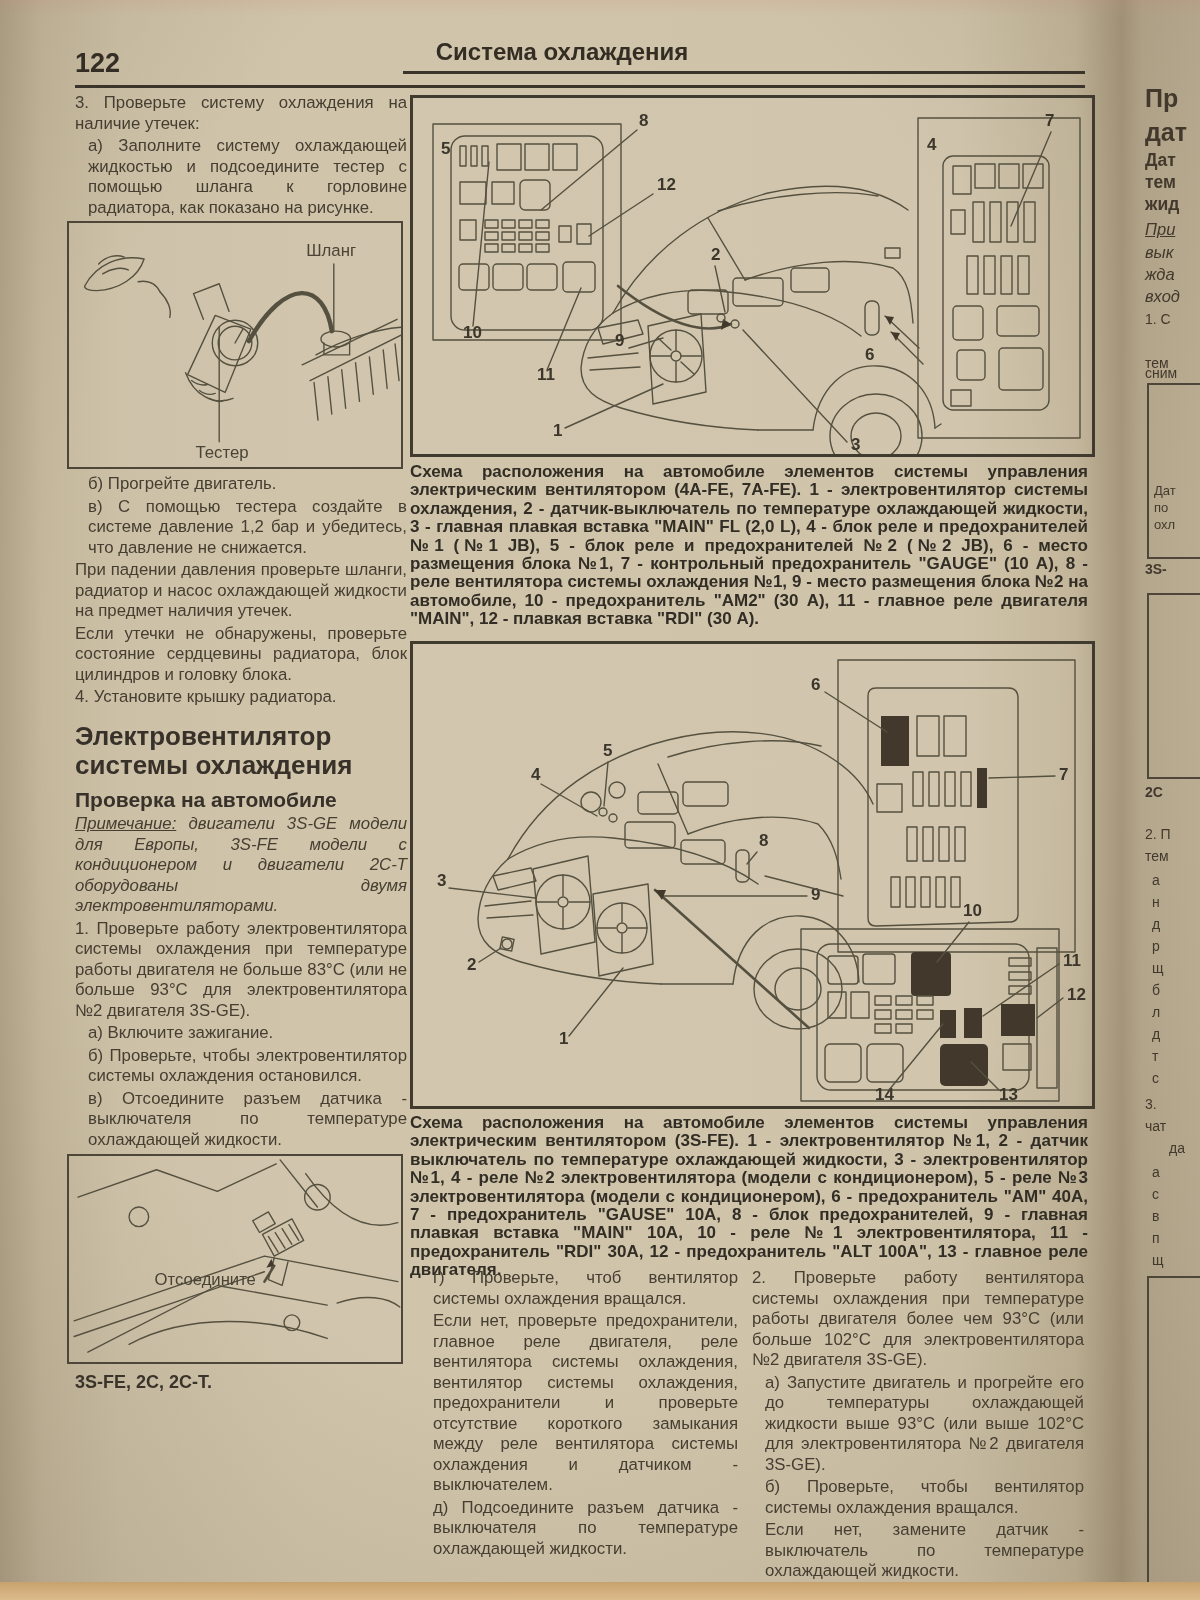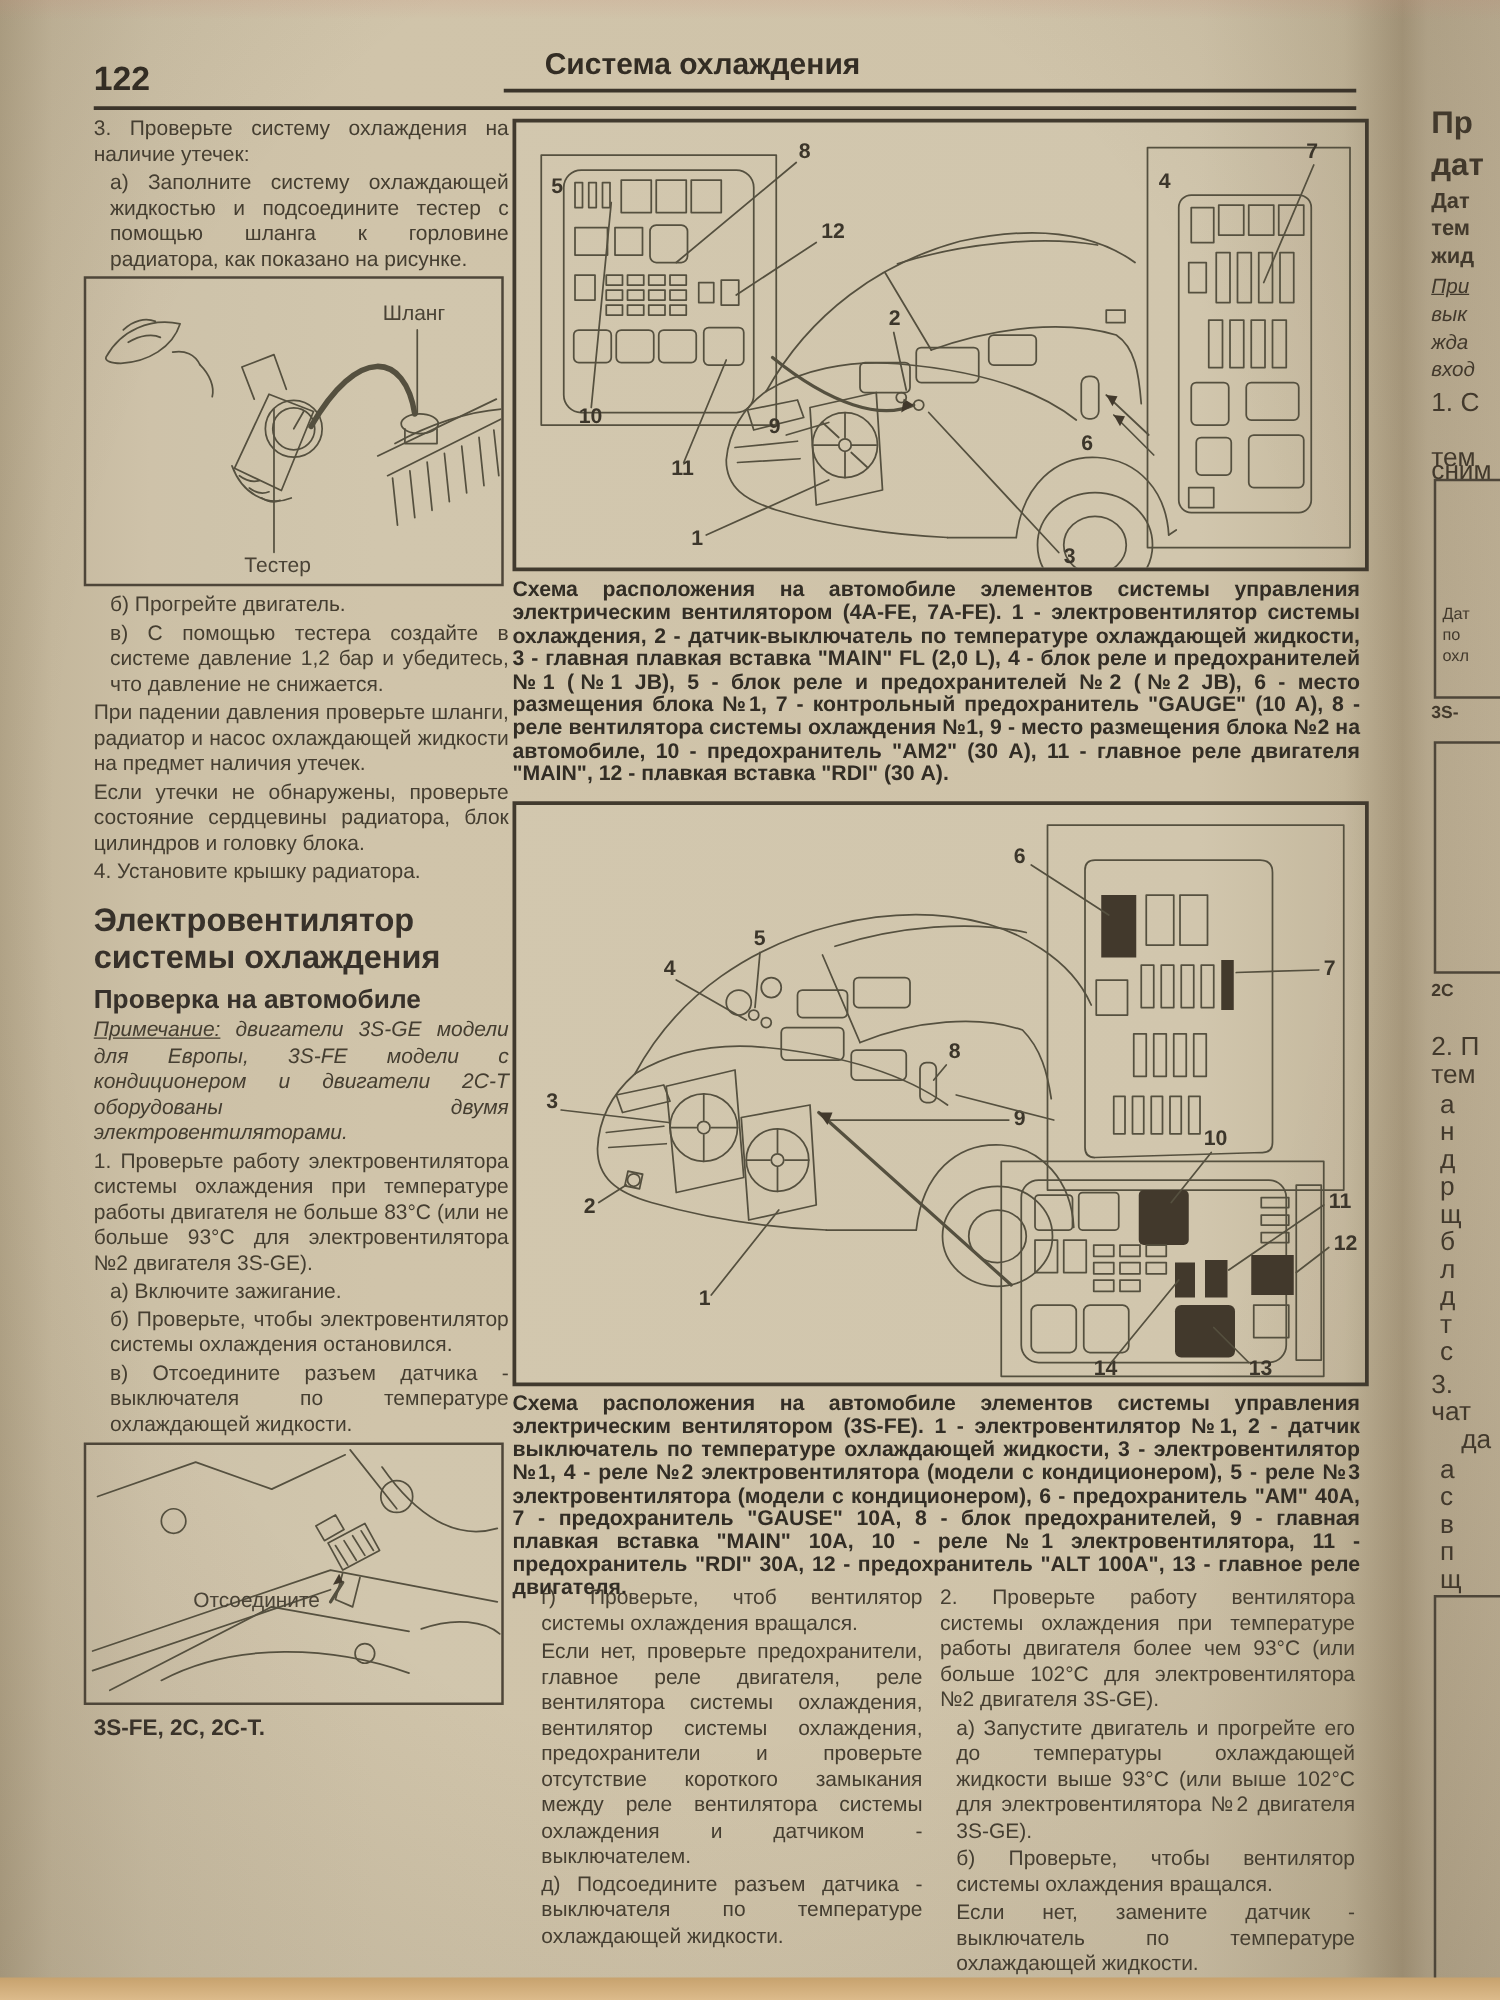--- a/index.html
+++ b/index.html
@@ -34,21 +34,21 @@
   .dark{fill:#42392c;stroke:none;}
   .num{font-family:"Liberation Sans",sans-serif;font-size:17px;font-weight:bold;fill:#3c362b;}
   .figlabel{font-family:"Liberation Sans",sans-serif;font-size:17px;fill:#4a4336;}
   
   .strip{position:absolute;left:1138px;top:0;width:62px;height:1600px;overflow:hidden;color:#42392c;}
   .strip span{position:absolute;left:7px;white-space:nowrap;}
   .fh{font-size:25px;font-weight:bold;}
   .fb{font-size:17.5px;font-weight:bold;}
   .fi{font-size:16.5px;font-style:italic;}
   .fiu{font-size:16.5px;font-style:italic;text-decoration:underline;}
-  .fn{font-size:21px;}
+  .fn{font-size:14px;}
   .fs{font-size:13px;}
   .fc{font-size:14px;font-weight:bold;}
   .sbox{position:absolute;left:9px;width:70px;border:2px solid #4e4639;}
 </style>
 </head>
 <body>
 
 <div class="page">
   <div class="vignette"></div>
 

